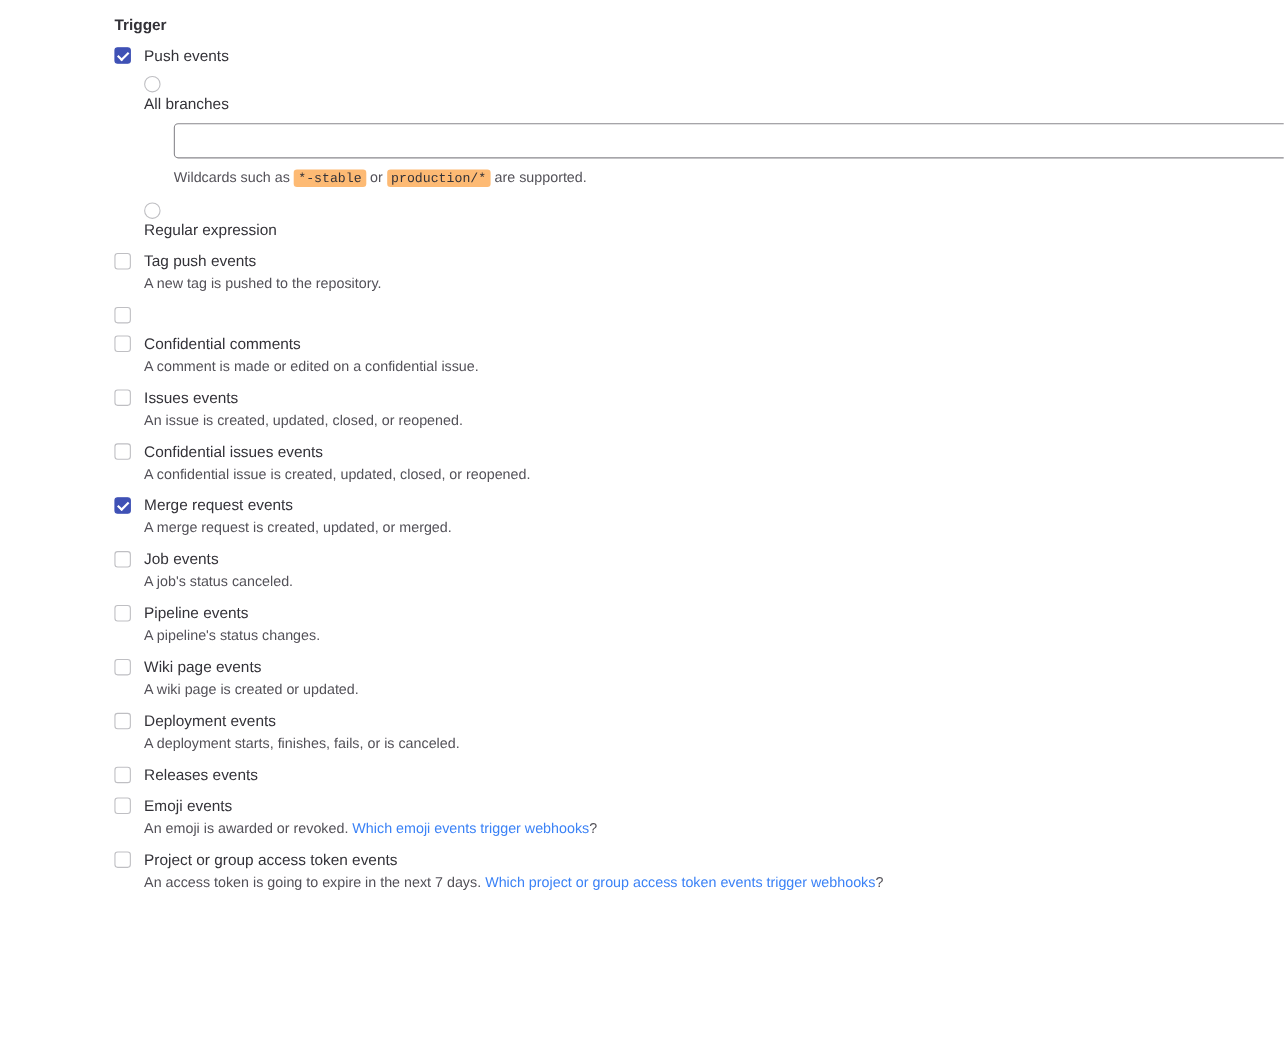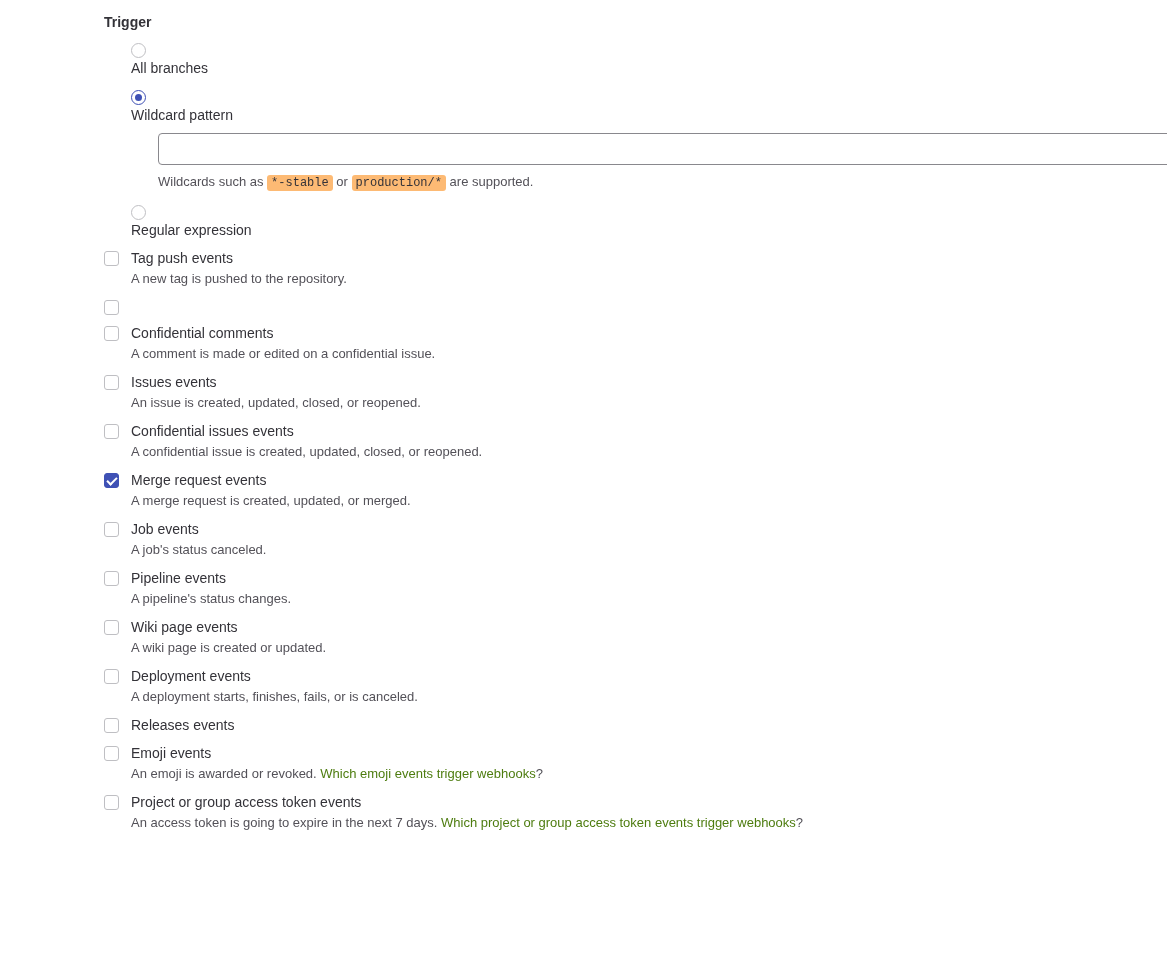--- a/index.html
+++ b/index.html
@@ -73,21 +73,21 @@
     display: block;
   }
   .desc {
     font-size: 13px;
     line-height: 20px;
     color: #535158;
     display: block;
     margin-top: 1px;
   }
   .desc a {
-    color: #4d7c0f;
+    color: #3b82f6;
     text-decoration: none;
   }
 
   
   .radios {
     margin-left: 27px;
     margin-top: 6px;
   }
   .radio-row {
     display: flex;
@@ -161,32 +161,34 @@
     color: #333238;
   }
 </style>
 </head>
 <body>
 
 <div class="page">
 
   <div class="section-title">Trigger</div>
 
+  <div class="check-row first">
+    <span class="cbox checked"></span>
+    <span class="labels">
+      <span class="lbl">Push events</span>
+    </span>
+  </div>
 
   <div class="radios">
 
     <div class="radio-row">
       <span class="rbox"></span>
       <span class="rlbl">All branches</span>
     </div>
 
-    <div class="radio-row">
-      <span class="rbox selected"></span>
-      <span class="rlbl">Wildcard pattern</span>
-    </div>
 
     <div class="pattern-block">
       <input class="pattern-input" type="text" placeholder="" style="">
       <div class="hint">
         <span>Wildcards such as</span>
         <span class="code">*-stable</span>
         <span>or</span>
         <span class="code">production/*</span>
         <span>are supported.</span>
       </div>

